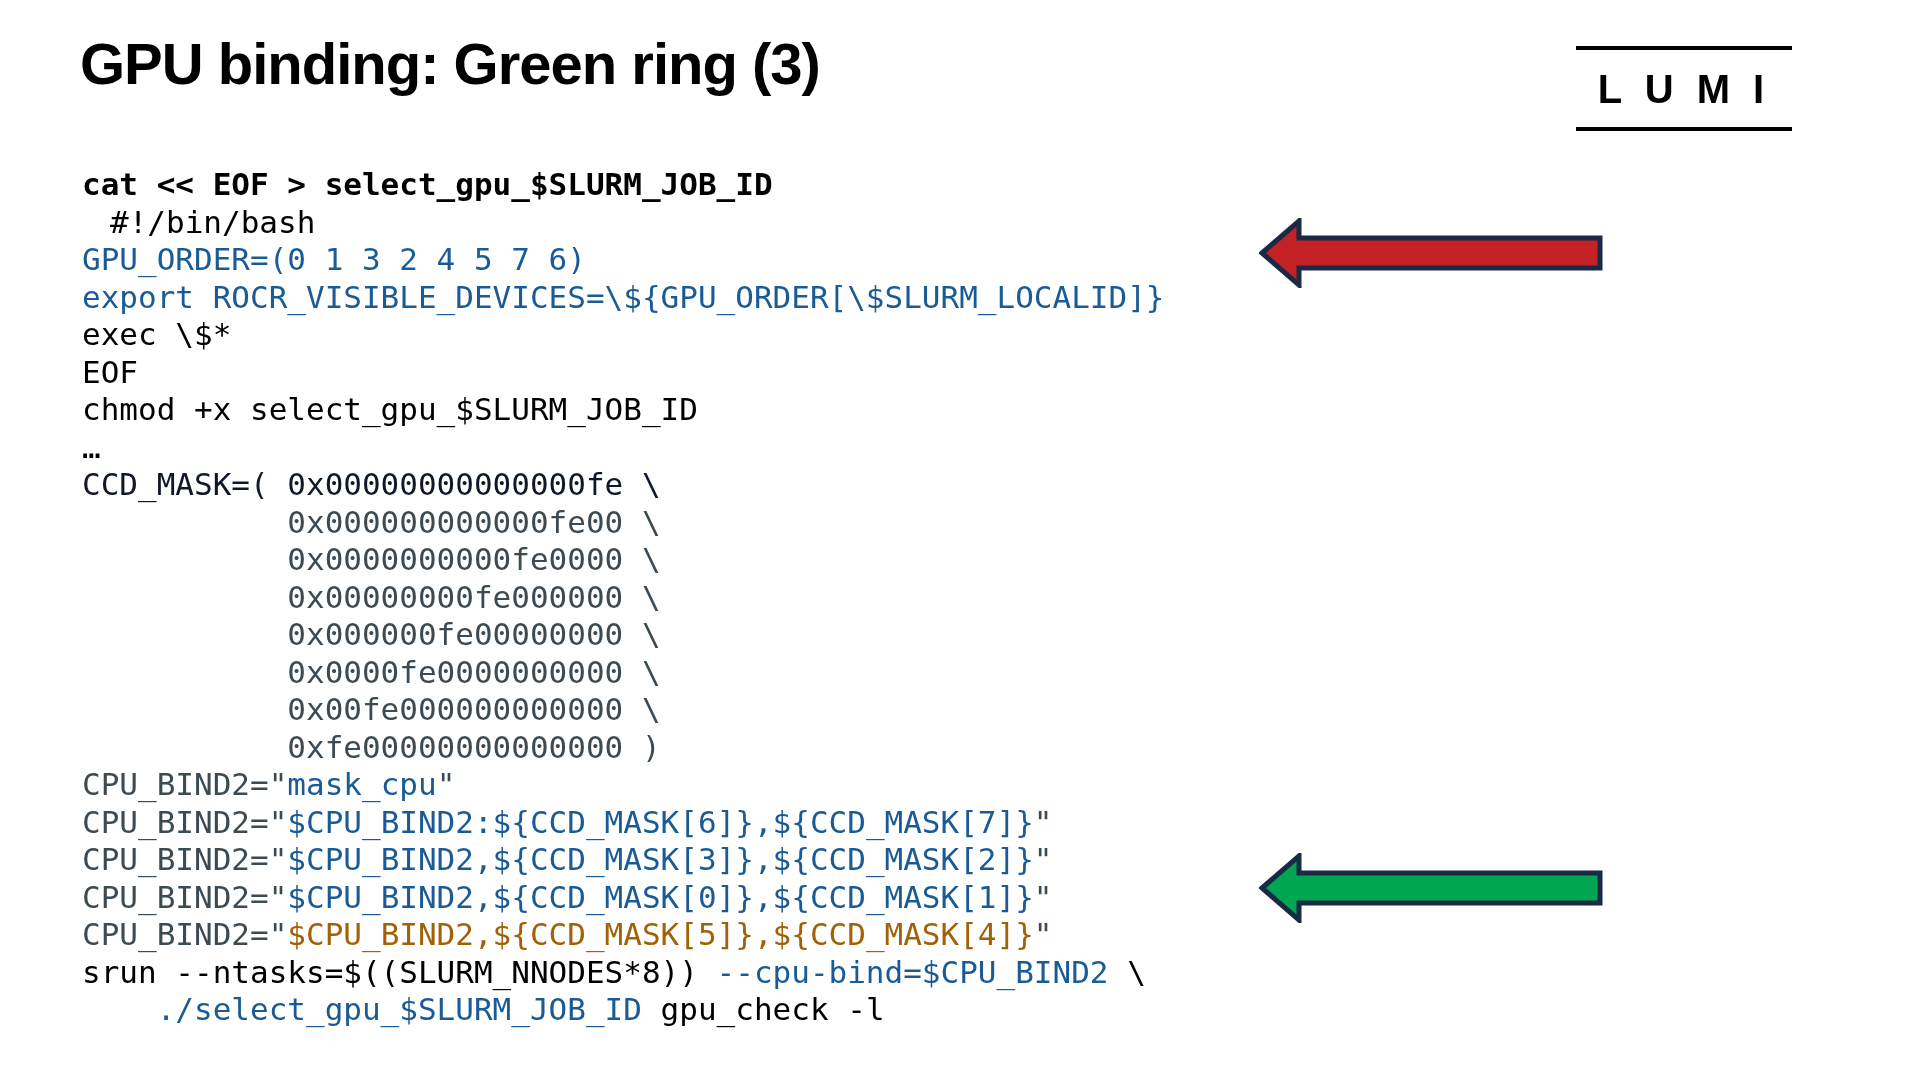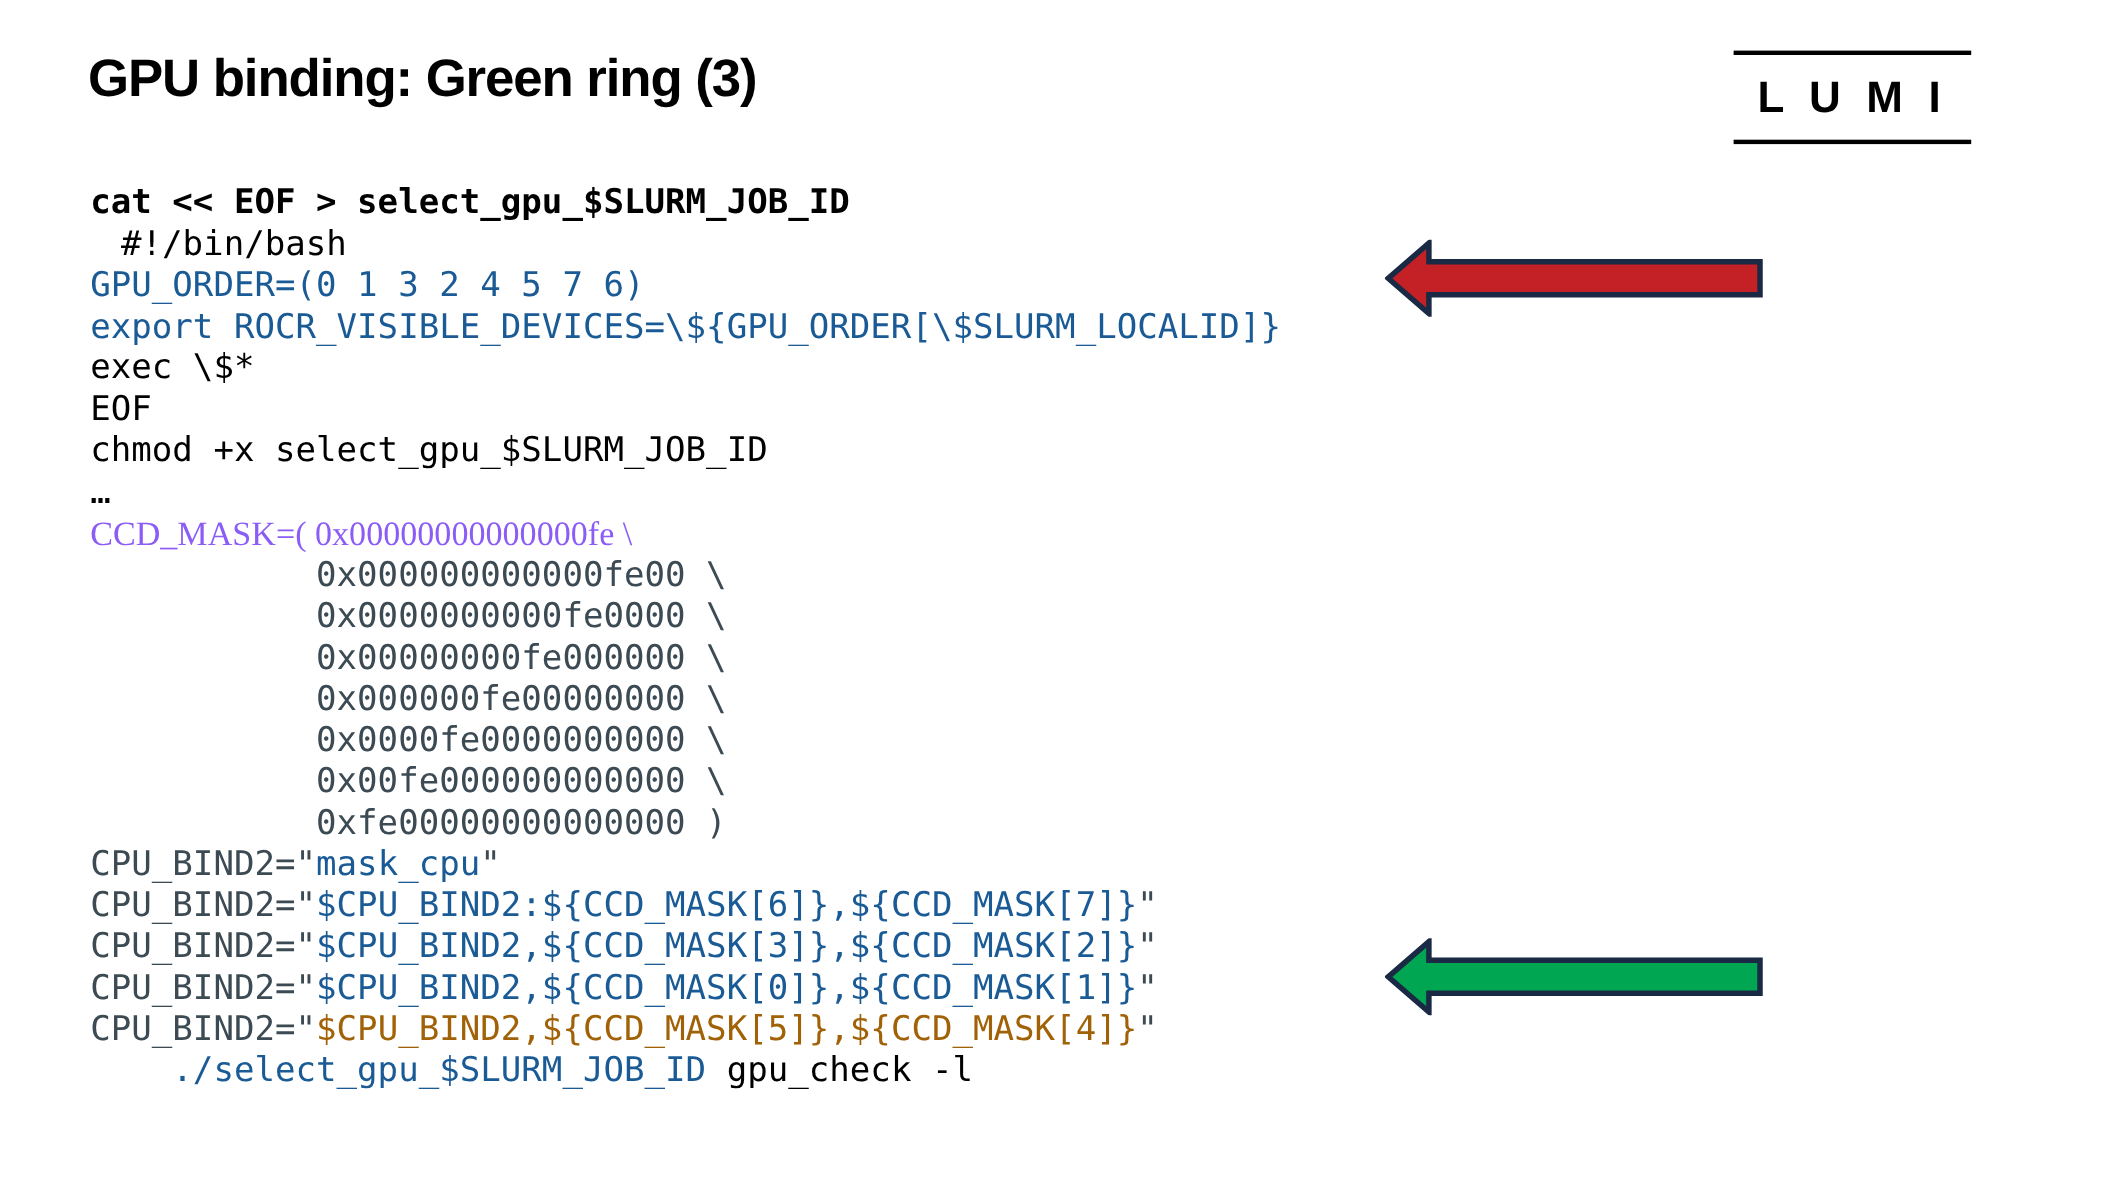--- a/index.html
+++ b/index.html
@@ -5,22 +5,22 @@
   html,body{margin:0;padding:0;background:#ffffff;}
   #slide{
     position:relative;
     width:1920px;height:1080px;
     background:#ffffff;
     overflow:hidden;
     font-family:"Liberation Sans",sans-serif;
   }
   #title{
     position:absolute;
-    left:80px;top:44px;
-    font-size:48px;
+    left:80px;top:30px;
+    font-size:58px;
     font-weight:bold;
     letter-spacing:-1px;
     color:#000;
     margin:0;
   }
   #logo{
     position:absolute;
     left:1576px;top:46px;
     width:216px;height:85px;
     border-top:4px solid #000;
@@ -61,33 +61,34 @@
 
   <div id="code">
       <div class="code-line"><span style="color: rgb(0, 0, 0); font-weight: bold;">cat &lt;&lt; EOF &gt; select_gpu_$SLURM_JOB_ID</span></div>
       <div class="code-line"><span style="color: rgb(0, 0, 0); margin-left: 28px;">#!/bin/bash</span></div>
       <div class="code-line"><span style="color: rgb(26, 91, 150);">GPU_ORDER=(0 1 3 2 4 5 7 6)</span></div>
       <div class="code-line"><span style="color: rgb(26, 91, 150);">export ROCR_VISIBLE_DEVICES=\${GPU_ORDER[\$SLURM_LOCALID]}</span></div>
       <div class="code-line"><span style="color: rgb(0, 0, 0);">exec \$*</span></div>
       <div class="code-line"><span style="color: rgb(0, 0, 0);">EOF</span></div>
       <div class="code-line"><span style="color: rgb(0, 0, 0);">chmod +x select_gpu_$SLURM_JOB_ID</span></div>
       <div class="code-line"><span style="color: rgb(0, 0, 0);">…</span></div>
-      <div class="code-line"><span style="color: #8b5cf6; font-family: Liberation Serif, serif;">CCD_MASK=( 0x00000000000000fe \</span></div>
+      <div class="code-line"><span style="color: #0f172a;">CCD_MASK=( 0x00000000000000fe \</span></div>
       <div class="code-line"><span style="color: rgb(60, 74, 83);">           0x000000000000fe00 \</span></div>
       <div class="code-line"><span style="color: rgb(60, 74, 83);">           0x0000000000fe0000 \</span></div>
       <div class="code-line"><span style="color: rgb(60, 74, 83);">           0x00000000fe000000 \</span></div>
       <div class="code-line"><span style="color: rgb(60, 74, 83);">           0x000000fe00000000 \</span></div>
       <div class="code-line"><span style="color: rgb(60, 74, 83);">           0x0000fe0000000000 \</span></div>
       <div class="code-line"><span style="color: rgb(60, 74, 83);">           0x00fe000000000000 \</span></div>
       <div class="code-line"><span style="color: rgb(60, 74, 83);">           0xfe00000000000000 )</span></div>
       <div class="code-line"><span style="color: rgb(60, 74, 83);">CPU_BIND2="</span><span style="color: rgb(26, 91, 150);">mask_cpu</span><span style="color: rgb(60, 74, 83);">"</span></div>
       <div class="code-line"><span style="color: rgb(60, 74, 83);">CPU_BIND2="</span><span style="color: rgb(26, 91, 150);">$CPU_BIND2:${CCD_MASK[6]},${CCD_MASK[7]}</span><span style="color: rgb(60, 74, 83);">"</span></div>
       <div class="code-line"><span style="color: rgb(60, 74, 83);">CPU_BIND2="</span><span style="color: rgb(26, 91, 150);">$CPU_BIND2,${CCD_MASK[3]},${CCD_MASK[2]}</span><span style="color: rgb(60, 74, 83);">"</span></div>
       <div class="code-line"><span style="color: rgb(60, 74, 83);">CPU_BIND2="</span><span style="color: rgb(26, 91, 150);">$CPU_BIND2,${CCD_MASK[0]},${CCD_MASK[1]}</span><span style="color: rgb(60, 74, 83);">"</span></div>
       <div class="code-line"><span style="color: rgb(60, 74, 83);">CPU_BIND2="</span><span style="color: #a16207;">$CPU_BIND2,${CCD_MASK[5]},${CCD_MASK[4]}</span><span style="color: rgb(60, 74, 83);">"</span></div>
+      <div class="code-line"><span style="color: rgb(0, 0, 0);">srun --ntasks=$((SLURM_NNODES*8)) </span><span style="color: rgb(26, 91, 150);">--cpu-bind=$CPU_BIND2</span><span style="color: rgb(0, 0, 0);"> \</span></div>
       <div class="code-line"><span style="color: rgb(26, 91, 150);">    ./select_gpu_$SLURM_JOB_ID</span><span style="color: rgb(0, 0, 0);"> gpu_check -l</span></div>
     </div>
 
   <svg id="red-arrow" class="arrow" viewBox="0 0 345 70" xmlns="http://www.w3.org/2000/svg">
     <polygon points="3,35 40,3 40,20 341,20 341,50 40,50 40,67" stroke-width="5" stroke-linejoin="miter" fill="#c42127" stroke="#1b2a44"></polygon>
   </svg>
 
   <svg id="green-arrow" class="arrow" viewBox="0 0 345 70" xmlns="http://www.w3.org/2000/svg">
     <polygon points="3,35 40,3 40,20 341,20 341,50 40,50 40,67" stroke-width="5" stroke-linejoin="miter" fill="#00a651" stroke="#1b2a44"></polygon>
   </svg>

